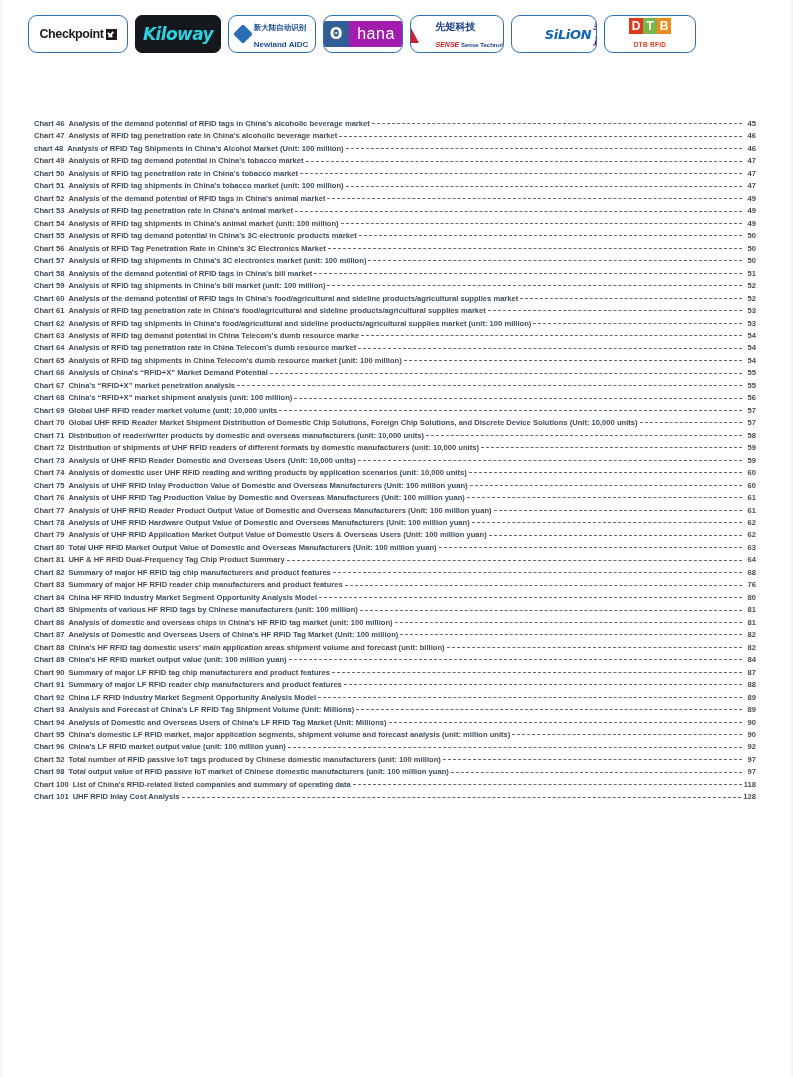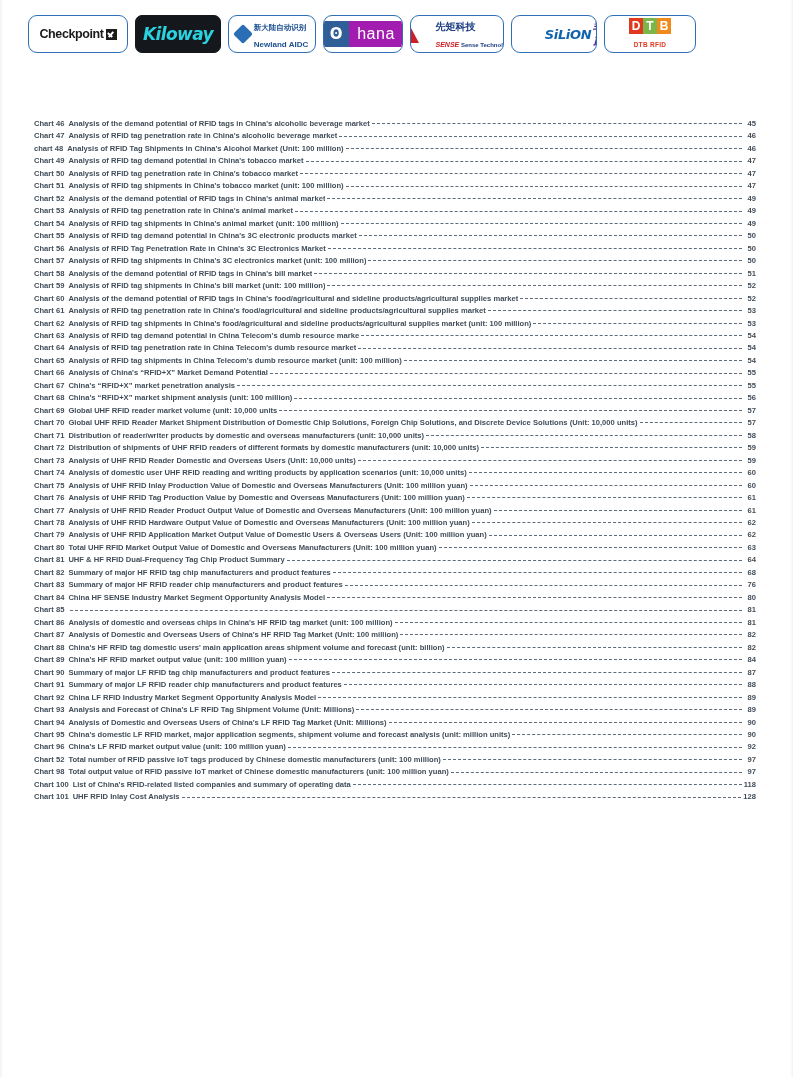--- a/index.html
+++ b/index.html
@@ -514,26 +514,27 @@
       <span class="toc-page">68</span>
     </div>
     <div class="toc-row">
       <span class="toc-label">Chart 83</span>
       <span class="toc-title">Summary of major HF RFID reader chip manufacturers and product features</span>
       <span class="toc-dots"></span>
       <span class="toc-page">76</span>
     </div>
     <div class="toc-row">
       <span class="toc-label">Chart 84</span>
-      <span class="toc-title">China HF SENSE Industry Market Segment Opportunity Analysis Model</span>
+      <span class="toc-title">China HF RFID Industry Market Segment Opportunity Analysis Model</span>
       <span class="toc-dots"></span>
       <span class="toc-page">80</span>
     </div>
     <div class="toc-row">
       <span class="toc-label">Chart 85</span>
+      <span class="toc-title">Shipments of various HF RFID tags by Chinese manufacturers (unit: 100 million)</span>
       <span class="toc-dots"></span>
       <span class="toc-page">81</span>
     </div>
     <div class="toc-row">
       <span class="toc-label">Chart 86</span>
       <span class="toc-title">Analysis of domestic and overseas chips in China's HF RFID tag market (unit: 100 million)</span>
       <span class="toc-dots"></span>
       <span class="toc-page">81</span>
     </div>
     <div class="toc-row">

